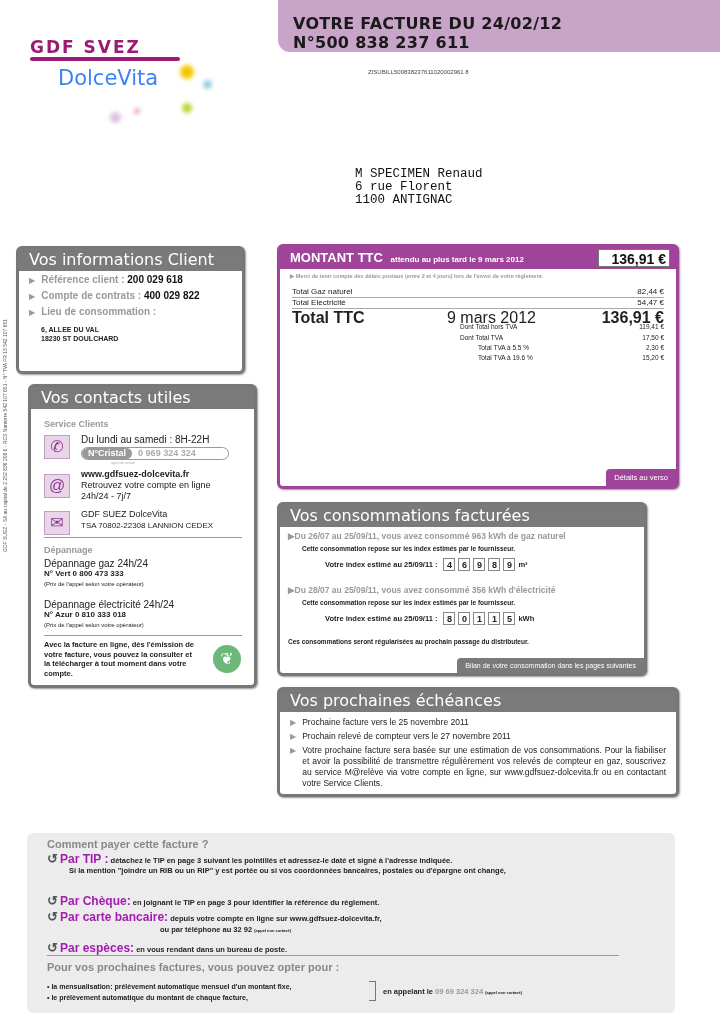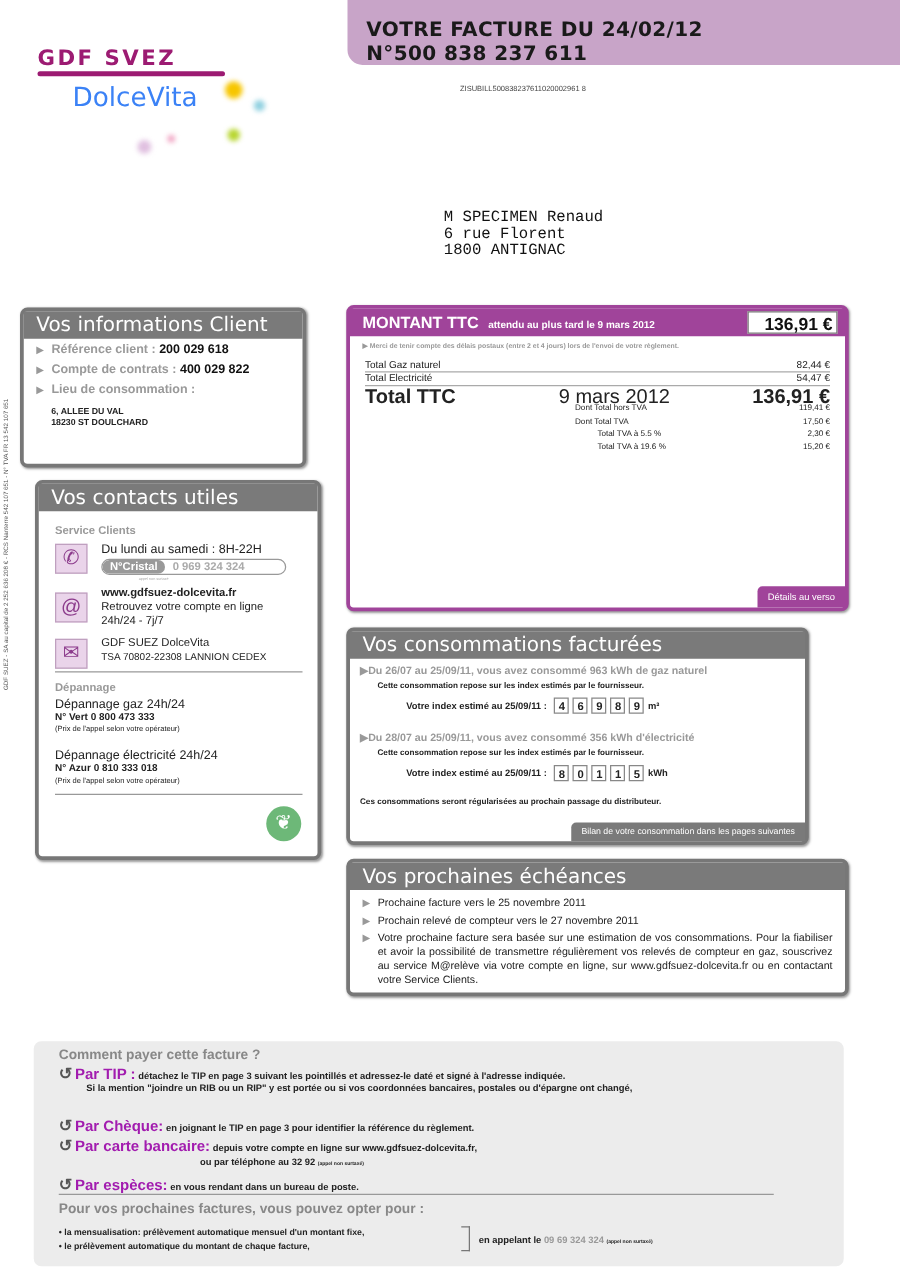--- a/index.html
+++ b/index.html
@@ -47,21 +47,21 @@
 <div class="abs logo-dv">DolceVita</div>
 <div class="abs dot" style="left:180px;top:65px;width:14px;height:14px;background:#f7c600"></div>
 <div class="abs dot" style="left:203px;top:80px;width:9px;height:9px;background:#8fd0e0"></div>
 <div class="abs dot" style="left:182px;top:103px;width:10px;height:10px;background:#b8d630"></div>
 <div class="abs dot" style="left:134px;top:108px;width:6px;height:6px;background:#f0a0c0"></div>
 <div class="abs dot" style="left:110px;top:112px;width:11px;height:11px;background:#e0c0e0"></div>
 
 <div class="abs addr">
   <div>M SPECIMEN Renaud</div>
   <div>6 rue Florent</div>
-  <div>1800 ANTIGNAC</div>
+  <div>1100 ANTIGNAC</div>
 </div>
 
 <div class="abs side-text">GDF SUEZ - SA au capital de 2 252 636 208 € - RCS Nanterre 542 107 651 - N° TVA FR 13 542 107 651</div>
 
 <div class="abs box" style="left:16px;top:246px;width:229px;height:128px">
   <div class="box-head">Vos informations Client</div>
   <div class="info-row"><span class="arrow">▶</span><span class="gl">Référence client :</span> <b>200 029 618</b></div>
   <div class="info-row"><span class="arrow">▶</span><span class="gl">Compte de contrats :</span> <b>400 029 822</b></div>
   <div class="info-row"><span class="arrow">▶</span><span class="gl">Lieu de consommation :</span></div>
   <div style="margin:6px 0 0 22px;line-height:9px">
@@ -97,20 +97,21 @@
     <div style="font-size:10px">Dépannage gaz 24h/24</div>
     <div class="small" style="font-size:8px">N° Vert  0 800 473 333</div>
     <div style="font-size:6px">(Prix de l'appel selon votre opérateur)</div>
   </div>
   <div class="abs" style="left:13px;top:213px;line-height:10px">
     <div style="font-size:10px">Dépannage électricité 24h/24</div>
     <div class="small" style="font-size:8px">N° Azur  0 810 333 018</div>
     <div style="font-size:6px">(Prix de l'appel selon votre opérateur)</div>
   </div>
   <div class="abs" style="left:13px;top:248px;width:198px;height:1px;background:#999"></div>
+  <div class="abs" style="left:13px;top:253px;width:150px;font-size:7.5px;font-weight:bold;line-height:9.5px">Avec la facture en ligne, dès l'émission de votre facture, vous pouvez la consulter et la télécharger à tout moment dans votre compte.</div>
   <div class="abs" style="left:182px;top:258px;width:28px;height:28px;border-radius:50%;background:#6db878;color:#fff;text-align:center;line-height:28px;font-size:16px">❦</div>
 </div>
 
 <div class="abs box pink" style="left:277px;top:244px;width:402px;height:245px">
   <div class="pink-head">
     <span>MONTANT TTC</span>
     <span style="font-size:8px;margin-left:4px">attendu au plus tard le 9 mars 2012</span>
   </div>
   <div class="abs amount-box" style="left:318px;top:2px;width:72px;height:18px">136,91 €</div>
   <div class="abs" style="left:10px;top:26px;font-size:5.5px;color:#999;font-weight:bold"><span>▶ </span><span>Merci de tenir compte des délais postaux (entre 2 et 4 jours) lors de l'envoi de votre règlement.</span></div>

